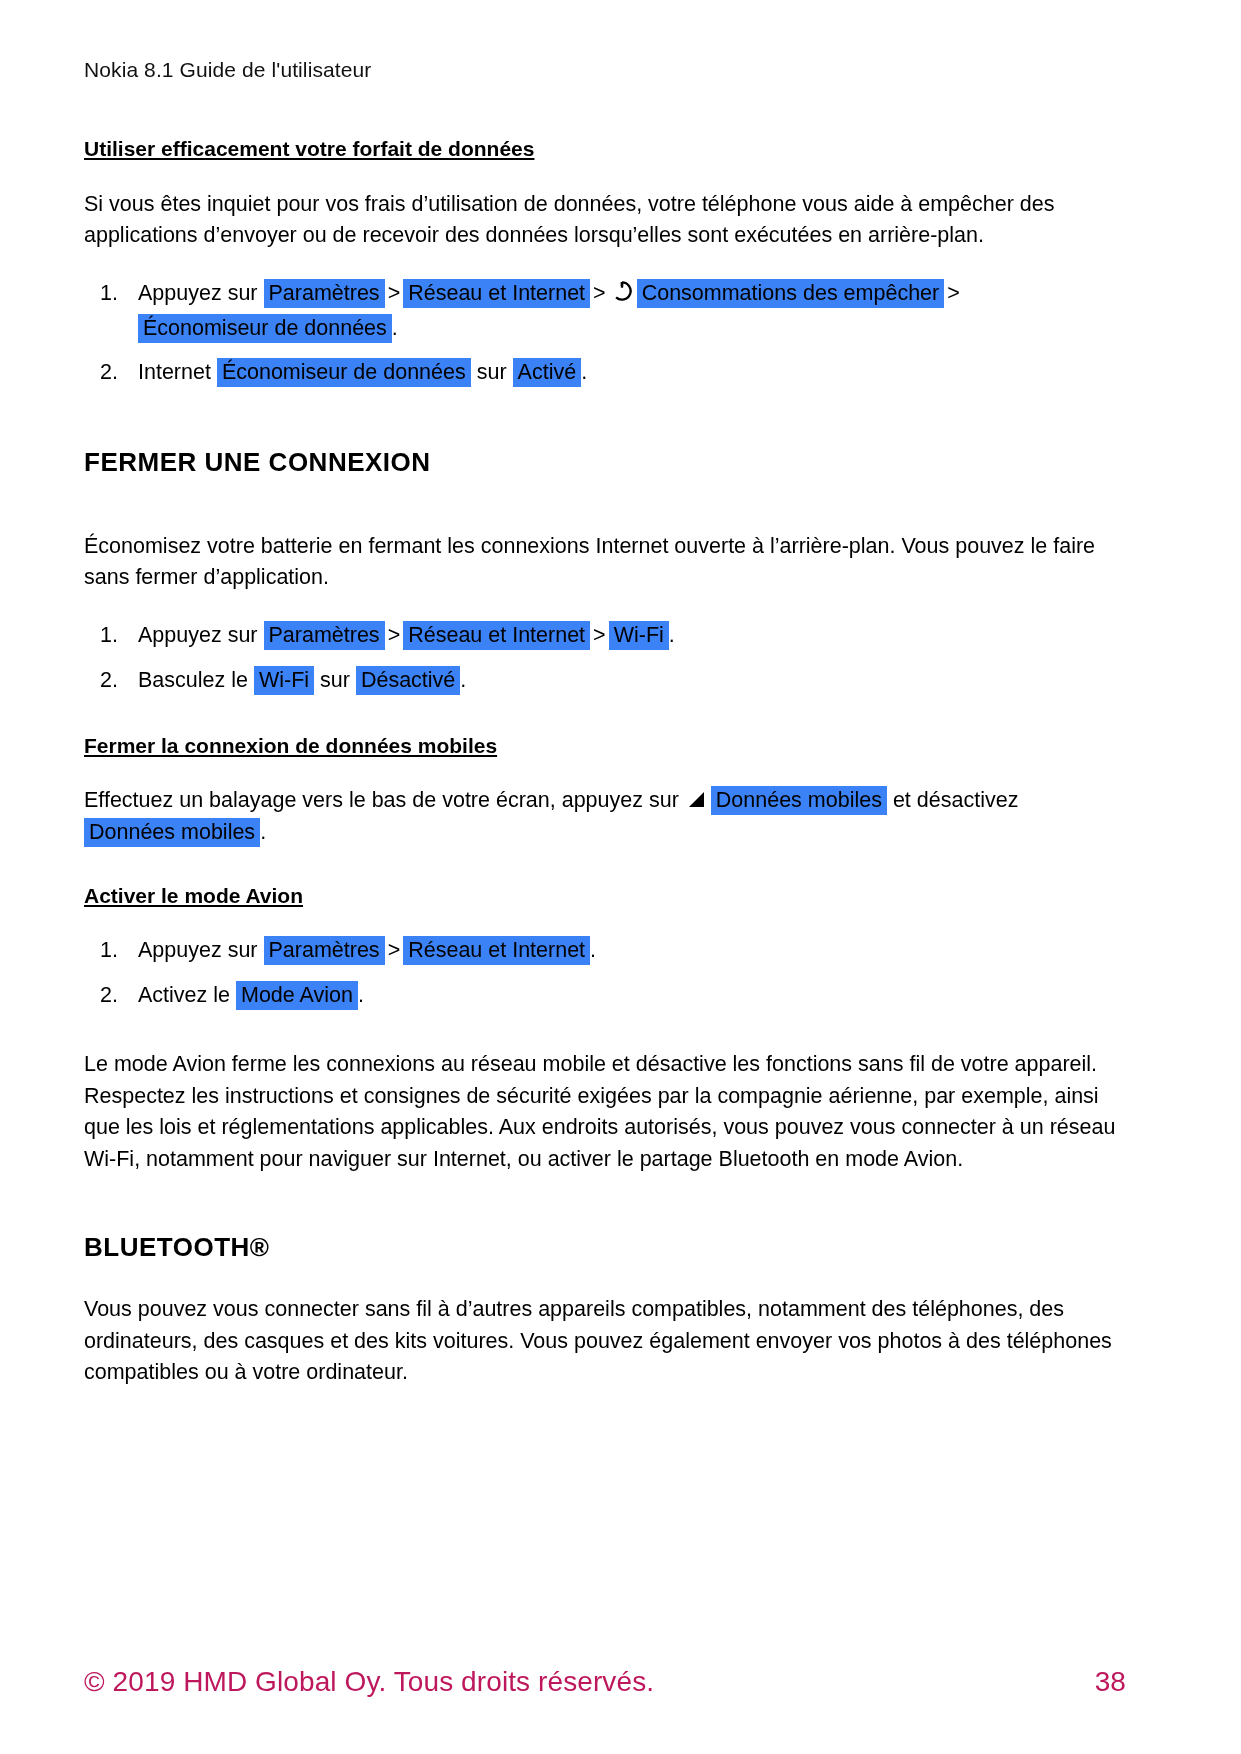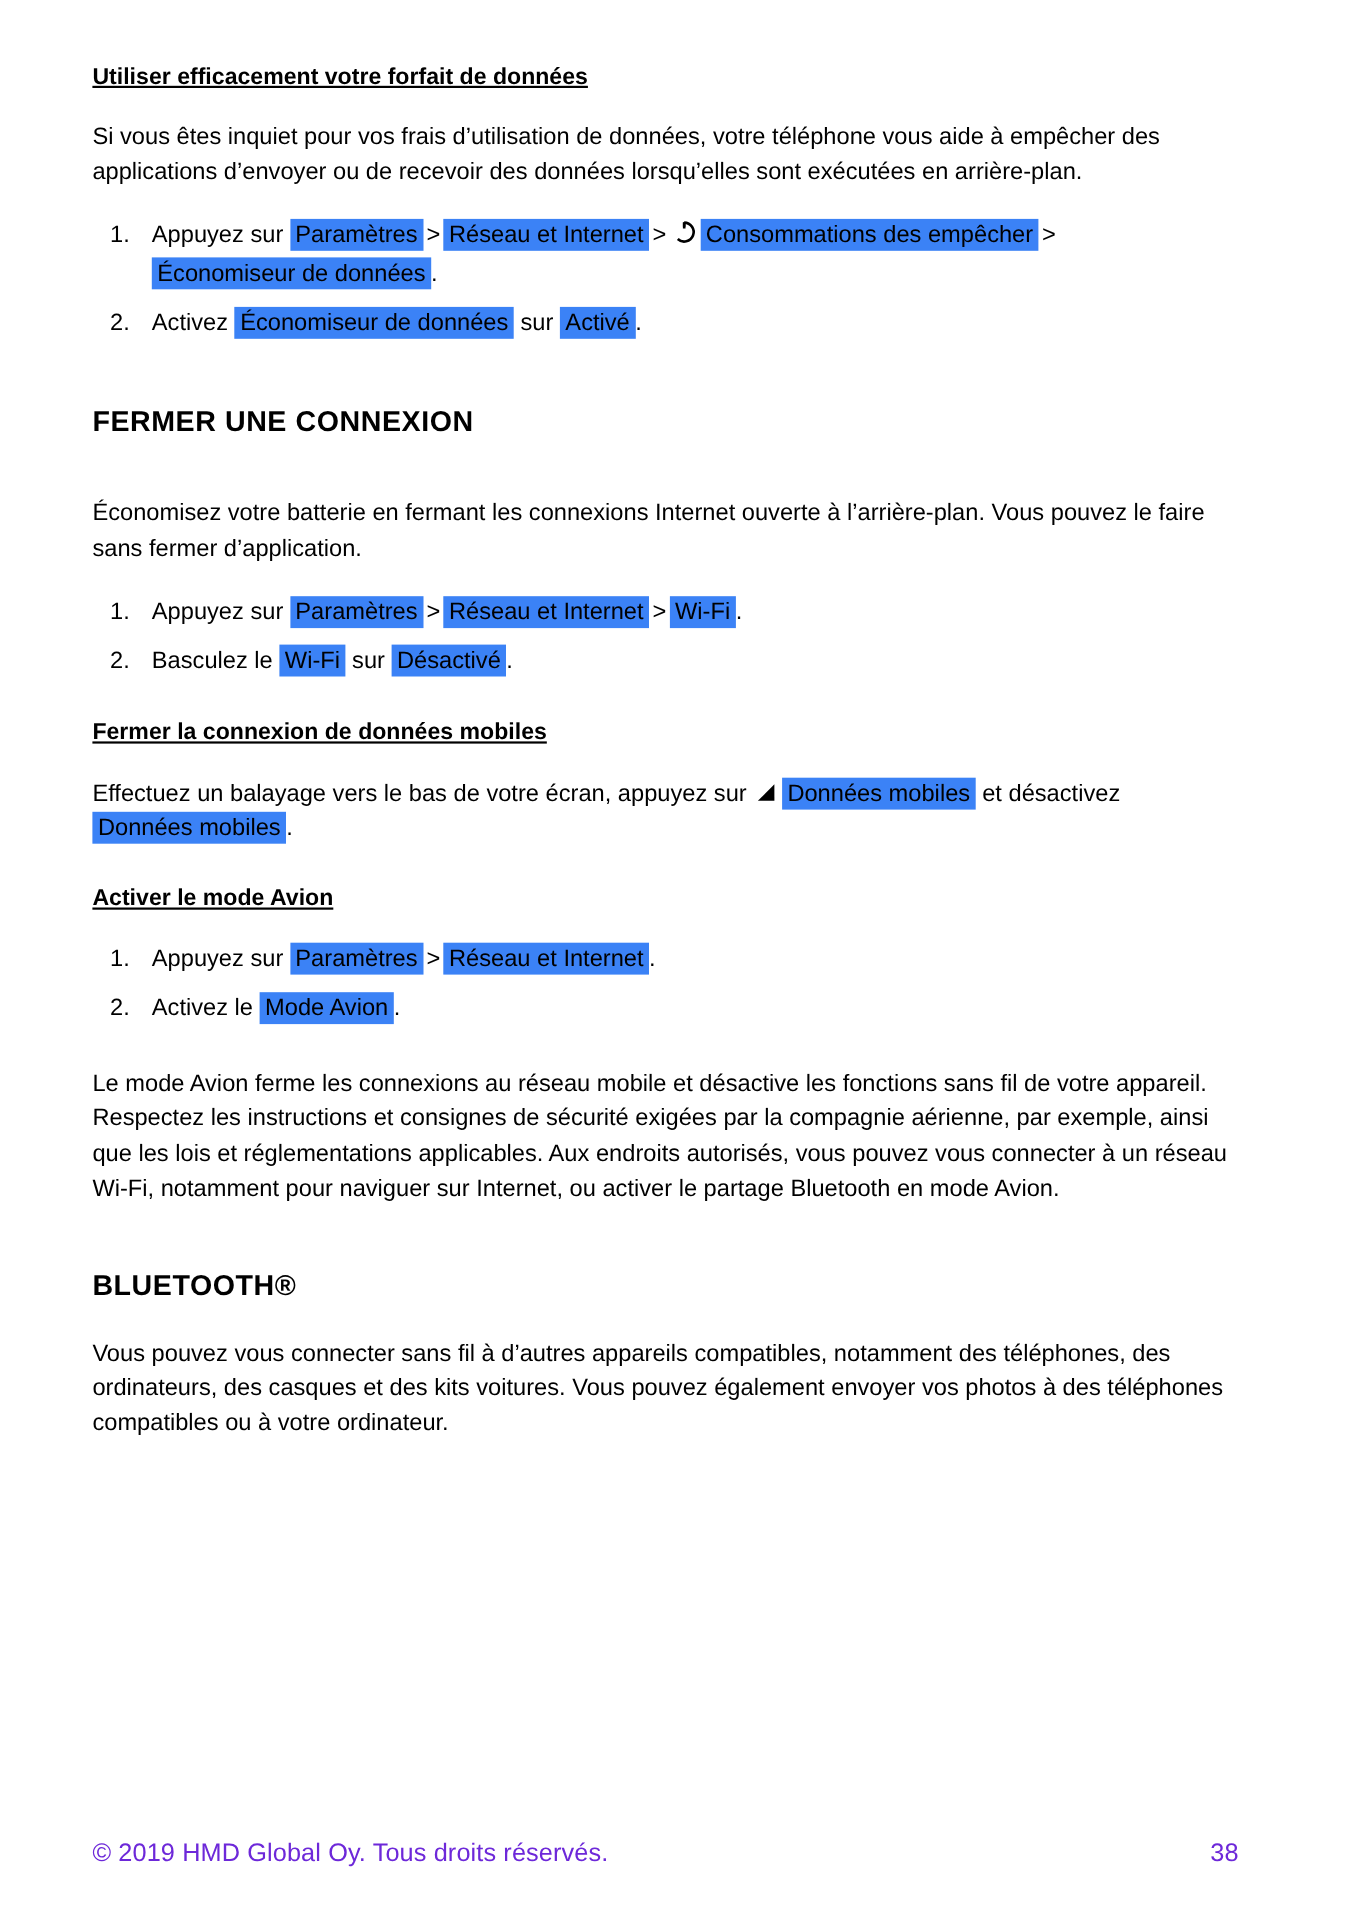--- a/index.html
+++ b/index.html
@@ -113,47 +113,48 @@
 
   
   .footer {
     position: absolute;
     left: 84px;
     right: 115px;
     bottom: 56px;
     display: flex;
     align-items: baseline;
     justify-content: space-between;
-    font-size: 23px;
-    color: #6d28d9;
+    font-size: 28px;
+    color: #be185d;
   }
   .footer .copyright { letter-spacing: 0.1px; }
   .footer .page-number { letter-spacing: 0.1px; }
 </style>
 </head>
 <body>
 
 <div class="page">
 
+  <div class="running-header">Nokia 8.1 Guide de l'utilisateur</div>
 
   <h3 class="sub-title">Utiliser efficacement votre forfait de données</h3>
 
   <p class="body-text">Si vous êtes inquiet pour vos frais d’utilisation de données, votre téléphone vous aide à empêcher des applications d’envoyer ou de recevoir des données lorsqu’elles sont exécutées en arrière-plan.</p>
 
   <ol class="steps">
     <li>
       <span>Appuyez sur</span>
       <span class="hl">Paramètres</span><span class="sep">&gt;</span><span class="hl">Réseau et Internet</span><span class="sep">&gt;</span><span class="icon-inline"><svg width="22" height="22" viewBox="0 0 24 24" aria-hidden="true">
             <path d="M12 2.6 A9.4 9.4 0 1 1 5.6 18.9" fill="none" stroke="#000" stroke-width="2.6" stroke-linecap="butt"></path>
             <path d="M12 6.6 L12 2.4 L12 6.6 Z" fill="none" stroke="#000" stroke-width="2.6"></path>
             <line x1="12" y1="2.2" x2="12" y2="8.4" stroke="#000" stroke-width="2.6"></line>
           </svg></span><span class="hl">Consommations des empêcher</span><span class="sep">&gt;</span><span class="hl">Économiseur de données</span><span>.</span>
     </li>
     <li>
-      <span>Activez</span>
+      <span>Internet</span>
       <span class="hl">Économiseur de données</span>
       <span>sur</span>
       <span class="hl">Activé</span><span>.</span>
     </li>
   </ol>
 
   <h2 class="section-title">FERMER UNE CONNEXION</h2>
 
   <div class="gap-md"></div>
 

